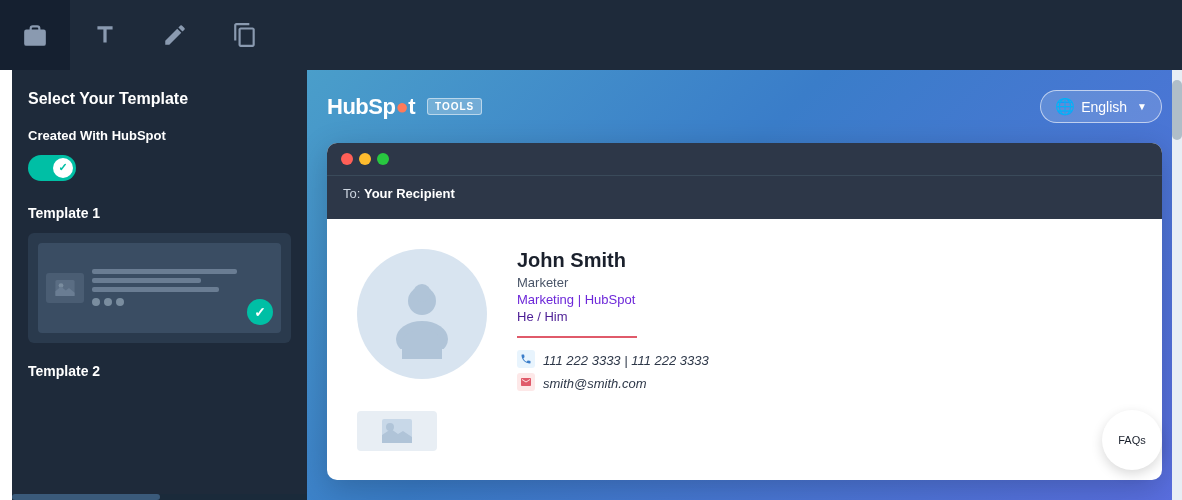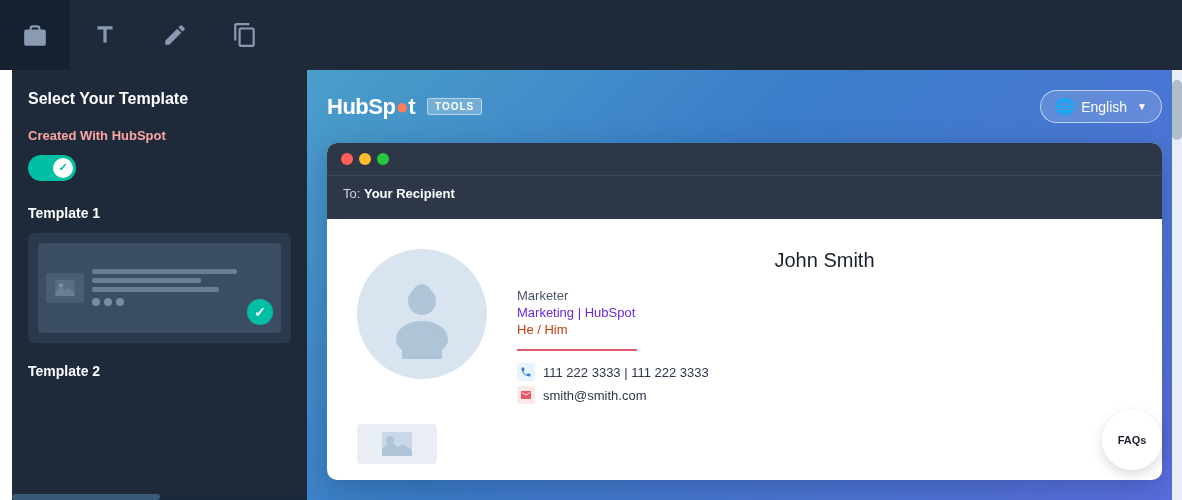--- a/index.html
+++ b/index.html
@@ -60,21 +60,21 @@
       color: #ffffff;
       margin-bottom: 20px;
     }
 
     .toggle-section {
       margin-bottom: 24px;
     }
     .toggle-label {
       font-size: 13px;
       font-weight: 600;
-      color: #fca5a5;
+      color: #ffffff;
       margin-bottom: 10px;
       line-height: 1.3;
     }
     .toggle-wrapper {
       display: flex;
       align-items: center;
       gap: 8px;
     }
     .toggle-switch {
       position: relative;
@@ -328,57 +328,57 @@
       height: 18px;
       background: #b0c4d8;
       border-radius: 50%;
     }
 
     .signature-info {
       flex: 1;
     }
     .sig-name {
       font-size: 20px;
-      font-weight: 400;
+      font-weight: 700;
       color: #1a202c;
-      margin-bottom: 16px;
-      text-align: center;
+      margin-bottom: 3px;
     }
     .sig-title {
       font-size: 13px;
       color: #4a5568;
       margin-bottom: 2px;
     }
     .sig-company {
       font-size: 13px;
       color: #6d28d9;
       margin-bottom: 2px;
     }
     .sig-pronouns {
       font-size: 13px;
-      color: #c2410c;
+      color: #4c1d95;
       margin-bottom: 12px;
     }
     .sig-divider {
       width: 120px;
       height: 2px;
       background: #e05a6a;
       margin-bottom: 12px;
     }
     .sig-contact {
       display: flex;
       flex-direction: column;
       gap: 5px;
     }
     .sig-contact-item {
       display: flex;
-      align-items: center;
+      align-items: flex-end;
       gap: 8px;
       font-size: 13px;
       color: #2d3748;
+      font-style: italic;
     }
     .contact-icon {
       width: 18px;
       height: 18px;
       border-radius: 3px;
       display: flex;
       align-items: center;
       justify-content: center;
       font-size: 11px;
       flex-shrink: 0;
@@ -410,21 +410,21 @@
       bottom: 30px;
       right: 20px;
       width: 60px;
       height: 60px;
       background: white;
       border-radius: 50%;
       display: flex;
       align-items: center;
       justify-content: center;
       font-size: 11px;
-      font-weight: 700;
+      font-weight: 400;
       color: #1a202c;
       cursor: pointer;
       box-shadow: 0 4px 12px rgba(0,0,0,0.15);
       text-align: center;
     }
 
     
     .right-scrollbar {
       position: absolute;
       right: 0;

